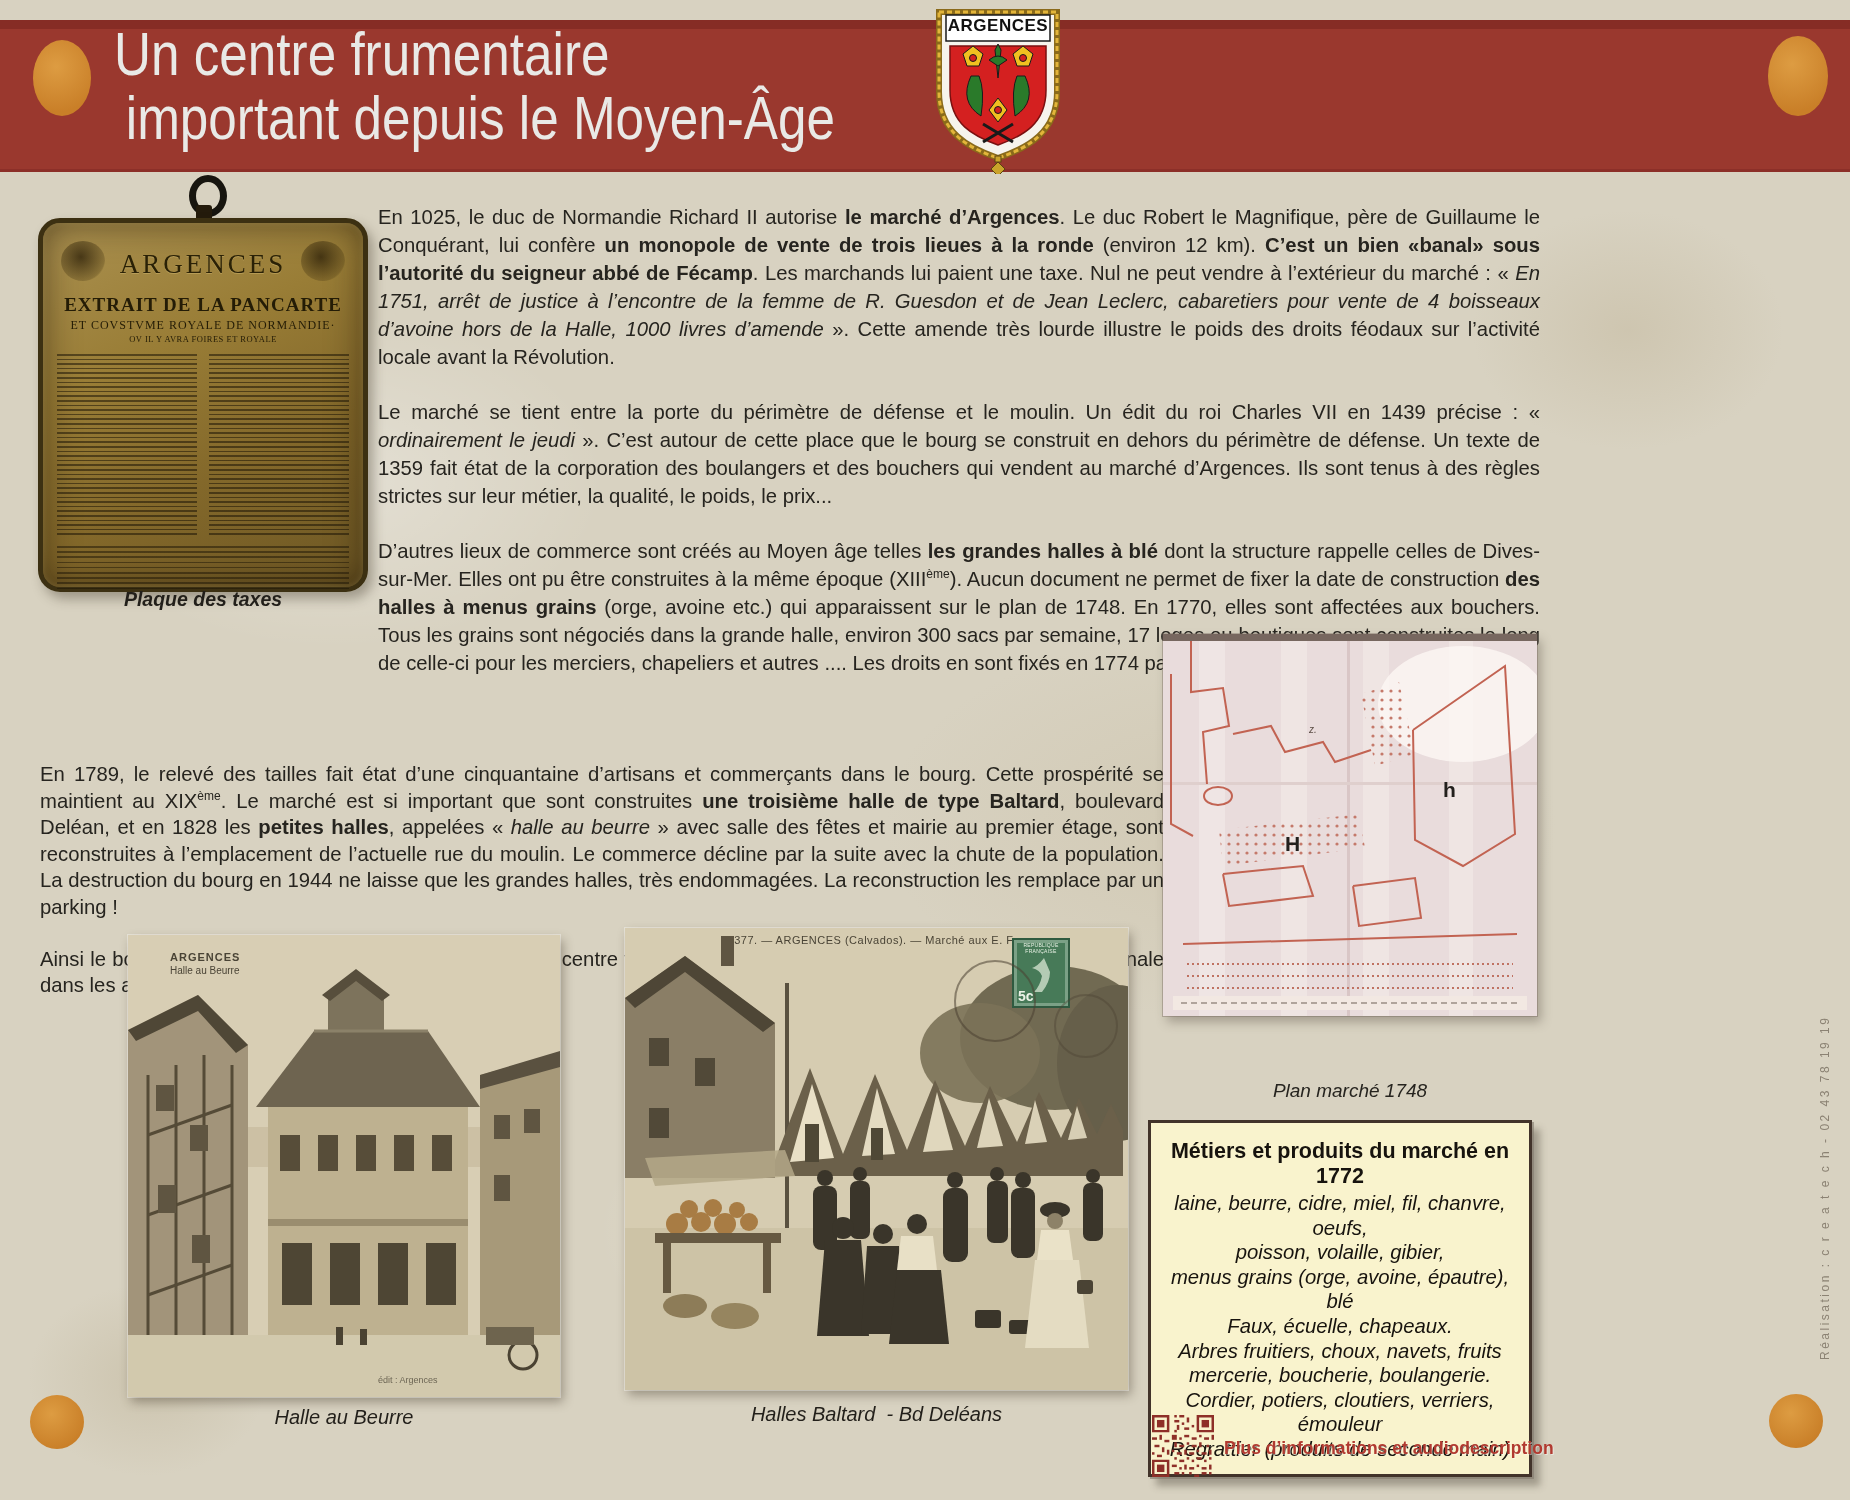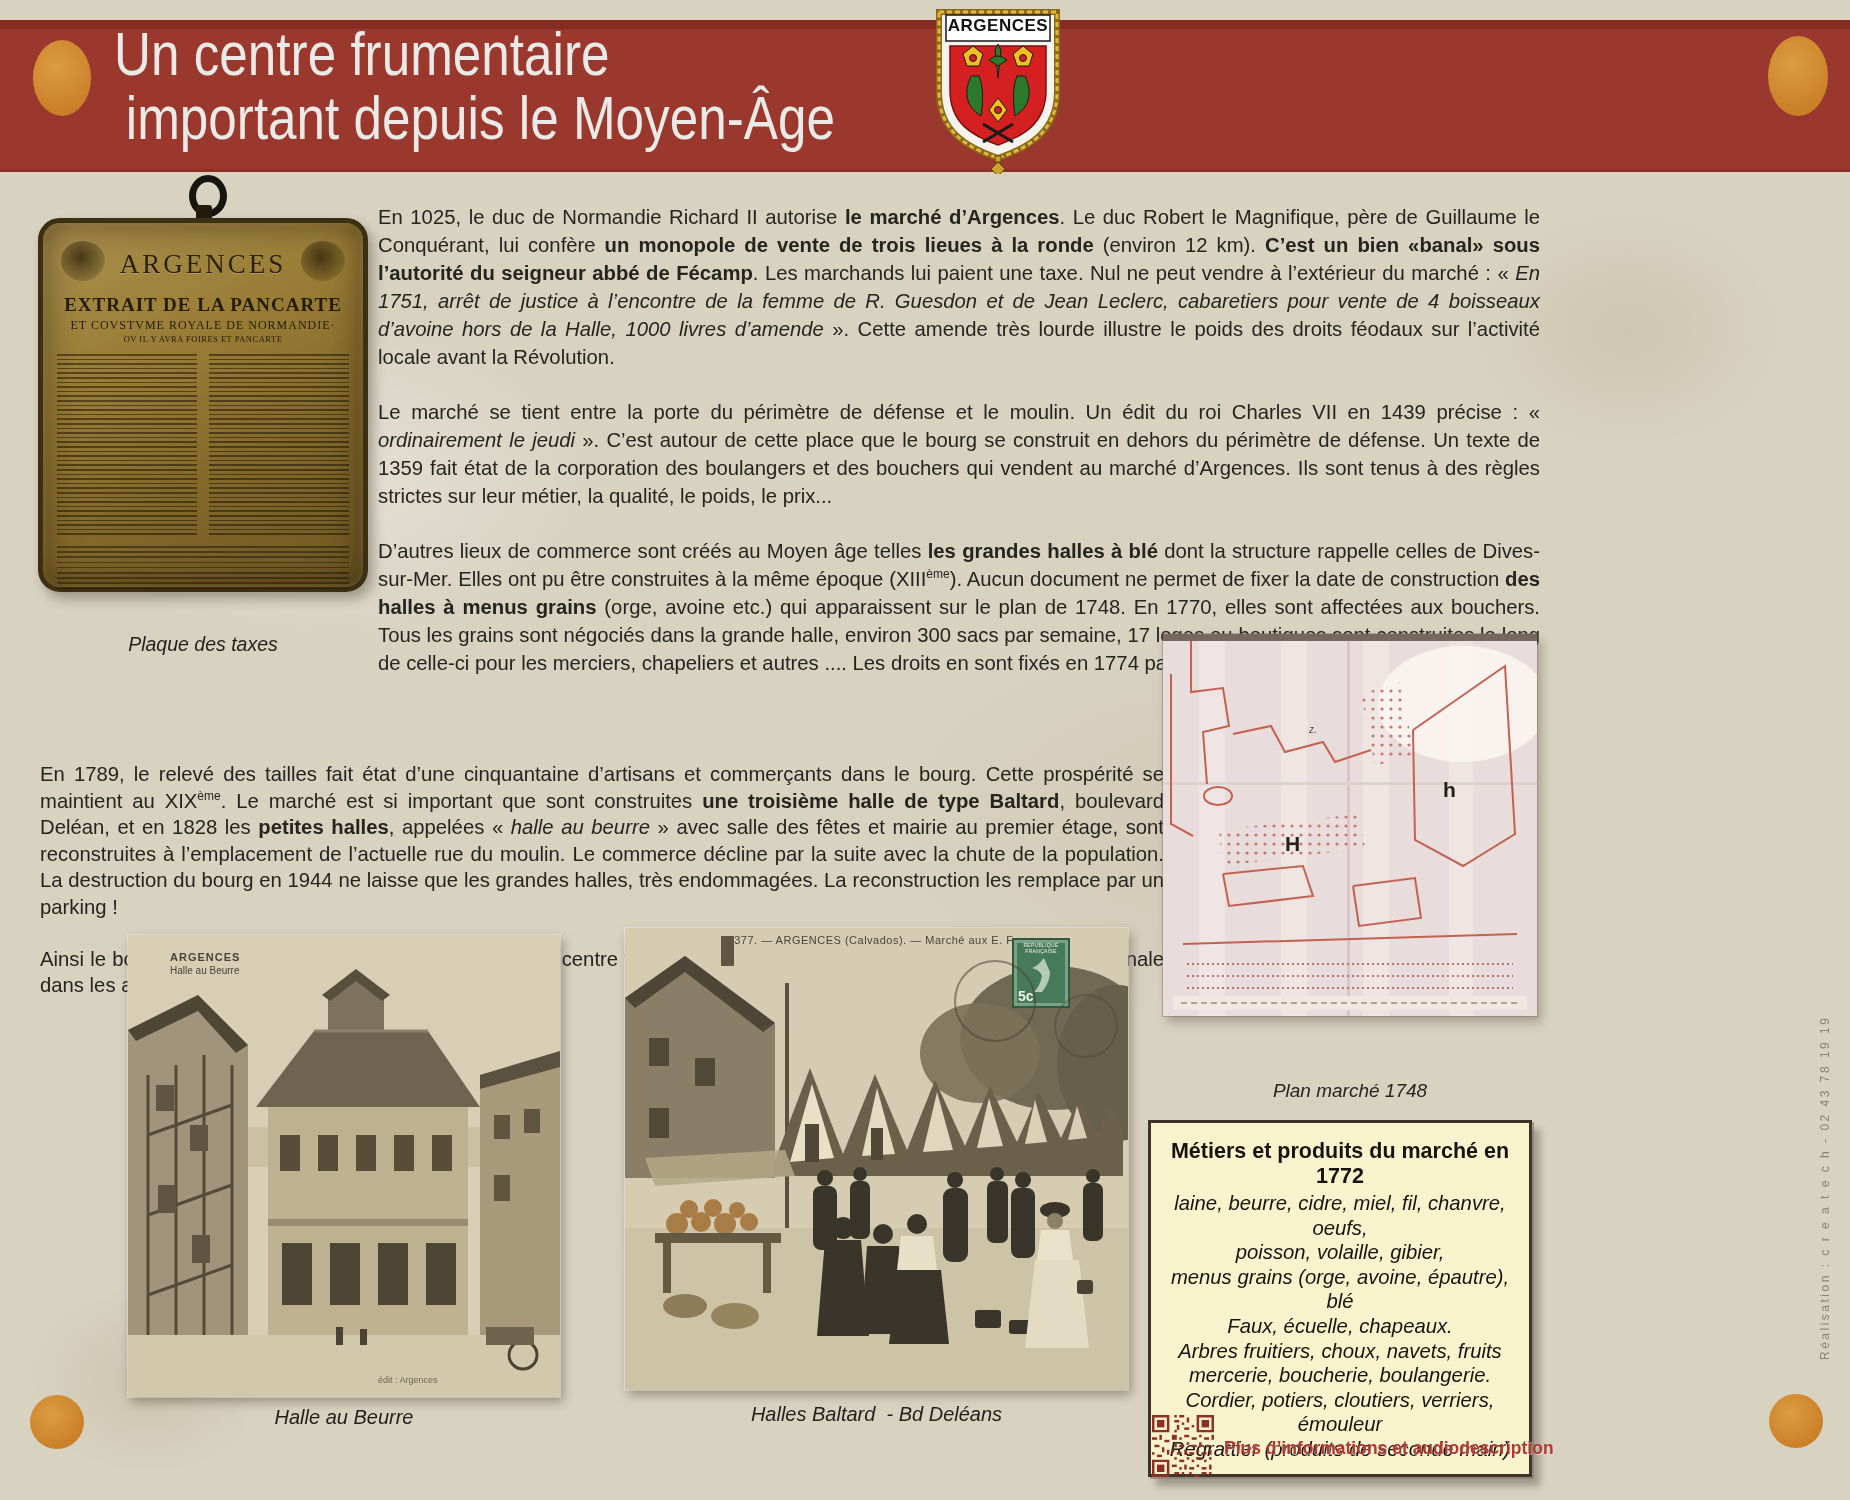--- a/index.html
+++ b/index.html
@@ -133,28 +133,28 @@
   </div>
 
   <div class="ring"></div>
   <div class="ringbase"></div>
   <div class="plaque">
     <div class="emblem" style="left:18px;"></div>
     <div class="emblem" style="right:18px;"></div>
     <div class="plaque-heading">ARGENCES</div>
     <div class="plaque-sub1">EXTRAIT DE LA PANCARTE</div>
     <div class="plaque-sub2">ET COVSTVME ROYALE DE NORMANDIE·</div>
-    <div class="plaque-sub3">OV IL Y AVRA FOIRES ET PANCARTE</div>
+    <div class="plaque-sub3">OV IL Y AVRA FOIRES ET ROYALE</div>
     <div class="microcols">
       <div class="micro"></div>
       <div class="micro"></div>
     </div>
     <div class="microwide"></div>
   </div>
-  <div class="cap abs" style="left:38px;top:633px;width:330px;">Plaque des taxes</div>
+  <div class="cap abs" style="left:38px;top:588px;width:330px;font-weight:bold;">Plaque des taxes</div>
 
   <div class="article">
     <p><span class="seg-n">En 1025, le duc de Normandie Richard II autorise </span><span class="seg-b">le marché d’Argences</span><span class="seg-n">. Le duc Robert le Magnifique, père de Guillaume le Conquérant, lui confère </span><span class="seg-b">un monopole de vente de trois lieues à la ronde</span><span class="seg-n"> (environ 12 km). </span><span class="seg-b">C’est un bien «banal» sous l’autorité du seigneur abbé de Fécamp</span><span class="seg-n">. Les marchands lui paient une taxe. Nul ne peut vendre à l’extérieur du marché : « </span><span class="seg-i">En 1751, arrêt de justice à l’encontre de la femme de R. Guesdon et de Jean Leclerc, cabaretiers pour vente de 4 boisseaux d’avoine hors de la Halle, 1000 livres d’amende</span><span class="seg-n"> ». Cette amende très lourde illustre le poids des droits féodaux sur l’activité locale avant la Révolution.</span></p>
     <p><span class="seg-n">Le marché se tient entre la porte du périmètre de défense et le moulin. Un édit du roi Charles VII en 1439 précise : « </span><span class="seg-i">ordinairement le jeudi</span><span class="seg-n"> ». C’est autour de cette place que le bourg  se construit en dehors du périmètre de défense. Un texte de 1359 fait état de la corporation des boulangers et des bouchers qui vendent au marché d’Argences. Ils sont tenus à des règles strictes sur leur métier, la qualité, le poids, le prix...</span></p>
     <p><span class="seg-n">D’autres lieux de commerce sont créés au Moyen âge telles </span><span class="seg-b">les grandes halles à blé</span><span class="seg-n"> dont la structure rappelle celles de Dives-sur-Mer. Elles ont pu être construites à la même époque (XIII</span><span class="seg-sup">ème</span><span class="seg-n">). Aucun document ne permet de fixer la date de construction </span><span class="seg-b">des halles à menus grains</span><span class="seg-n"> (orge, avoine etc.) qui apparaissent sur le plan de 1748. En 1770, elles sont affectées aux bouchers. Tous les grains sont négociés dans la grande halle, environ 300 sacs par semaine, 17 loges ou boutiques sont construites le long de celle-ci pour les merciers, chapeliers et autres .... Les droits en sont fixés en 1774 par le roi (Voir photo plaque ci-contre).</span></p>
   </div>
   <div class="article2">
     <p><span class="seg-n">En 1789, le relevé des tailles fait état d’une cinquantaine d’artisans et commerçants dans le bourg. Cette prospérité se maintient au XIX</span><span class="seg-sup">ème</span><span class="seg-n">. Le marché est si important que sont construites </span><span class="seg-b">une troisième halle de type Baltard</span><span class="seg-n">, boulevard Deléan, et en 1828 les </span><span class="seg-b">petites halles</span><span class="seg-n">, appelées « </span><span class="seg-i">halle au beurre</span><span class="seg-n"> » avec salle des fêtes et mairie au premier étage, sont reconstruites à l’emplacement de l’actuelle rue du moulin. Le commerce décline par la suite avec la chute de la population. La destruction du bourg en 1944 ne laisse que les grandes halles, très endommagées. La reconstruction les remplace par un parking !</span></p>
     <p><span class="seg-n">Ainsi le bourg d’Argences perdit sa fonction millénaire de centre frumentaire important. Elle se développe en zone artisanale dans les années 1980.</span></p>
   </div>

